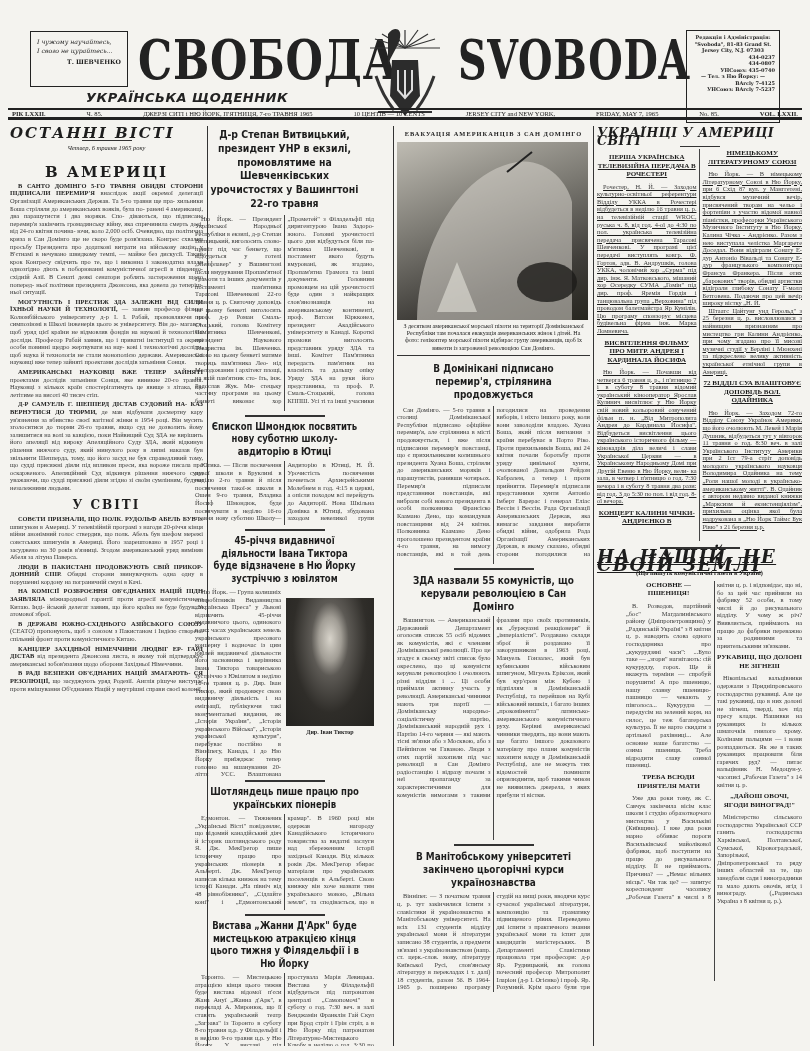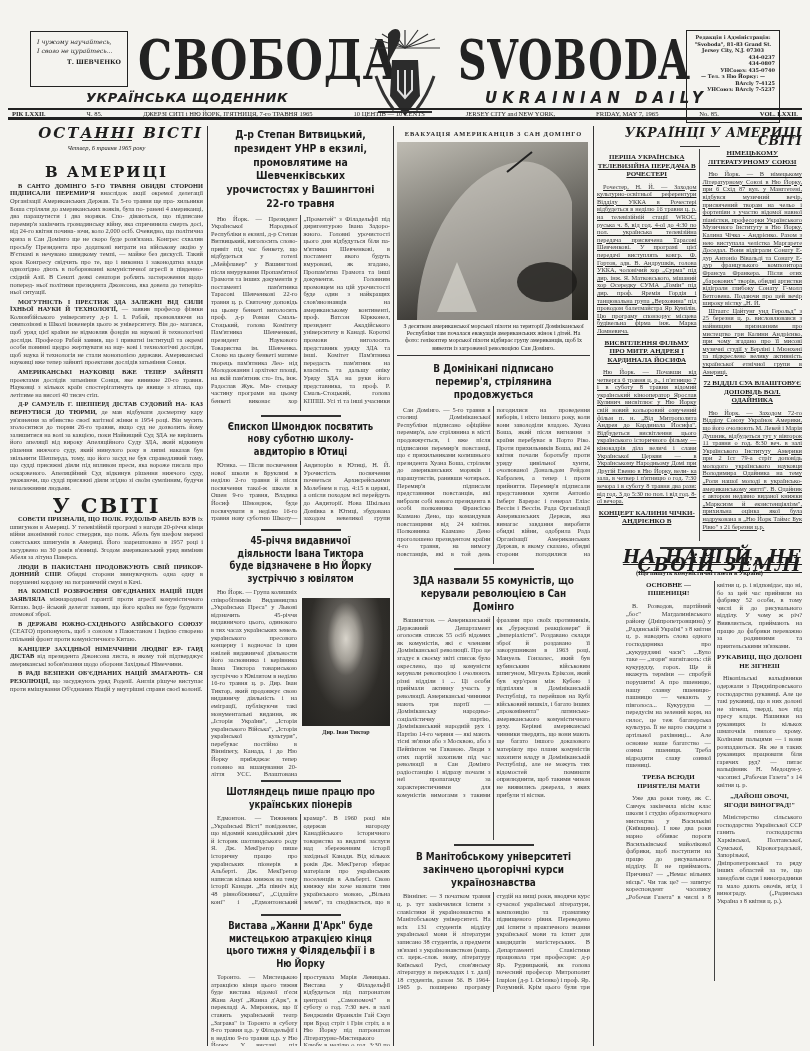--- a/index.html
+++ b/index.html
@@ -13,21 +13,21 @@
   .sub-left { left: 86px; top: 90px; font-family: "DejaVu Sans", sans-serif; font-weight: bold; font-style: italic; font-size: 13px; letter-spacing: 0.5px; color: #222; }
   .sub-right { left: 485px; top: 89px; font-family: "DejaVu Sans", sans-serif; font-weight: bold; font-style: italic; font-size: 15px; letter-spacing: 5px; color: #222; }
   .emblem { left: 358px; top: 26px; width: 94px; height: 96px; }
   .info-box { left: 686px; top: 30px; width: 94px; height: 93px; border: 1px solid #222; padding: 3px 4px; font-size: 5px; line-height: 6.5px; font-weight: bold; text-align: center; }
   .info-box .r { text-align: right; }
   .dateline { left: 8px; top: 108px; width: 794px; height: 12px; border-top: 2px solid #222; border-bottom: 3px solid #222; font-family: "Liberation Serif", serif; font-size: 6.6px; display: flex; justify-content: space-between; align-items: center; padding: 0 4px; white-space: nowrap; }
   .dateline span { display: inline-block; }
   .col { position: absolute; top: 126px; font-family: "Liberation Serif", serif; font-size: 6.4px; line-height: 7.6px; text-align: justify; overflow: hidden; }
   .vrule { position: absolute; top: 126px; width: 1px; background: #333; height: 920px; }
   .hrule { height: 2px; background: #333; margin: 4px auto; }
-  .sect-title { font-family: "DejaVu Serif", serif; font-weight: bold; font-style: italic; text-align: right; letter-spacing: 2px; }
+  .sect-title { font-family: "DejaVu Serif", serif; font-weight: bold; font-style: italic; text-align: left; letter-spacing: 2px; }
   .head-bold { font-family: "DejaVu Sans", sans-serif; font-weight: bold; text-align: center; letter-spacing: 1px; }
   .news-head { font-family: "DejaVu Sans", sans-serif; font-weight: bold; text-align: center; line-height: 1.25; transform: scaleX(0.85); }
   .sub-head { font-family: "Liberation Serif", serif; font-weight: bold; text-align: center; font-size: 7px; line-height: 8.5px; text-transform: uppercase; margin: 4px 0; }
   .lead { font-weight: bold; text-transform: uppercase; }
   .filler { color: #3a3a3a; }
   .two-col { column-count: 2; column-gap: 6px; column-rule: 1px solid #444; }
   .photo { background: linear-gradient(160deg, #bfbcb3 0%, #7c7a73 40%, #3e3c38 75%, #27261f 100%); position: relative; overflow: hidden; }
   .photo-caption { font-size: 6px; line-height: 7.4px; text-align: center; padding: 3px 5px; }
   .portrait { background: radial-gradient(ellipse at 50% 32%, #d8d4cb 0%, #a19d95 18%, #5d5a55 30%, #2f2d29 60%, #242320 100%); }
 </style>
@@ -59,21 +59,20 @@
     <path d="M30 8 C36 0 44 2 42 12 C40 22 32 30 30 40 Z" fill="#2a2a2a"></path>
     <path d="M34 34 L60 34 L62 70 L47 90 L32 70 Z" fill="#2c2c2c"></path>
     <path d="M40 44 L40 64 L47 72 L54 64 L54 44 M47 44 L47 72" stroke="#ddd" stroke-width="2" fill="none"></path>
     <path d="M18 50 C22 62 28 74 36 84 M76 50 C72 62 66 74 58 84" stroke="#333" stroke-width="3" fill="none"></path>
     <path d="M20 86 L74 86" stroke="#333" stroke-width="2"></path>
   </svg>
 
   <div class="abs mast-right">SVOBODA</div>
 
   <div class="abs sub-left">УКРАЇНСЬКА ЩОДЕННИК</div>
-  <div class="abs sub-right">UKRAINIAN DAILY</div>
 
   <div class="abs info-box">
     <div>Редакція і Адміністрація:</div>
     <div>"Svoboda", 81-83 Grand St.</div>
     <div>Jersey City, N.J. 07303</div>
     <div class="r">434-0237</div>
     <div class="r">434-0807</div>
     <div class="r">УНСоюз: 435-0740</div>
     <div>— Тел. з Ню Йорку: —</div>
     <div class="r">BArcly 7-4125</div>
@@ -99,30 +98,30 @@
     <div class="sect-title" style="font-size:15px; margin-top:4px;">ОСТАННІ ВІСТІ</div>
     <div class="hrule" style="width:50px; height:1px; margin:2px auto;"></div>
     <div style="text-align:center; font-style:italic; font-size:6.5px; margin:3px 0;">Четвер, 6 травня 1965 року</div>
     <div class="head-bold" style="font-size:15px; font-family:'DejaVu Serif',serif; letter-spacing:2px; margin:18px 0 5px;">В АМЕРИЦІ</div>
 
     <p style="text-indent:8px; margin-bottom:2px;"><span class="lead">В САНТО ДОМІНГО 5-го ТРАВНЯ ОБИДВІ СТОРОНИ ПІДПИСАЛИ ПЕРЕМИР'Я</span> <span class="filler">внаслідок акції окремої делегації Організації Американських Держав. Та 5-го травня ще пра- хильники Бошa стріляли до американських вояків, була по- ранені 4 американці, два парашутисти і два моряки. Спо- діваються, що підписане перемир'я закінчить громадянську війну, яка спричинила смерть досі, від 24-го квітня почина- ючи, коло 2,000 осіб. Очевидно, що політична криза в Сан Домінго ще не скоро буде розв'язана. Конгрес схвалив просьбу Президента про додаткові витрати на військову акцію у В'єтнамі в нечувано швидкому темпі, — майже без дискусії. Такий крок Конгресу свідчить про те, що і виконна і законодатна влади однозгідно діють в поборюванні комуністичної агресії в південно-східній Азії. В Сенаті деякі сенатори роблять застереження щодо поперед- ньої політики президента Джонсона, яка довела до теперіш- ньої ситуації.</span></p>
     <p style="text-indent:8px; margin-bottom:2px;"><span class="lead">МОГУТНІСТЬ І ПРЕСТИЖ ЗДА ЗАЛЕЖНІ ВІД СИЛИ ЇХНЬОЇ НАУКИ Й ТЕХНОЛОГІЇ,</span> <span class="filler">— заявив професор фізики Колюмбійського університету д-р І. І. Рабай, промовляючи на симпозіюмі в Школі інженерів цього ж університету. Він до- магався, щоб уряд цієї країни не відмовляв фондів на наукові й технологічні досліди. Професор Рабай заявив, що і приватні інституції та окремі особи повинні щедро жертвувати на нау- кові і технологічні досліди, щоб наука й технологія не стали монополією держави. Американські науковці вже тепер зайняті проектами дослідів затьміння Сонця.</span></p>
     <p style="text-indent:8px; margin-bottom:2px;"><span class="lead">АМЕРИКАНСЬКІ НАУКОВЦІ ВЖЕ ТЕПЕР ЗАЙНЯТІ</span> <span class="filler">проектами дослідів затьміння Сонця, яке виникне 20-го травня. Науковці з кількох країн спостерігатимуть це явище з літака, що летітиме на висоті 40 тисяч стіп.</span></p>
     <p style="text-indent:8px; margin-bottom:2px;"><span class="lead">Д-Р САМУЕЛЬ Г. ШЕППЕРД ДІСТАВ СУДОВИЙ НА- КАЗ ВЕРНУТИСЯ ДО ТЮРМИ,</span> <span class="filler">де мав відбувати досмертну кару ув'язнення за вбивство своєї вагітної жінки в 1954 році. Він мусить зголоситися до тюрми 26-го травня, якщо суд не дозволить йому залишитися на волі за кавцією, поки Найвищий Суд ЗДА не вирішить його апеляції від вироку Апеляційного Суду ЗДА, який відкинув рішення нижчого суду, який минулого року в липні наказав був звільнити Шепперда, тому, що його засуд не був справедливий тому, що судді присяжні діяли під впливом преси, яка вороже писала про оскарженого. Апеляційний Суд відкинув рішення нижчого суду, уважаючи, що судді присяжні діяли згідно зі своїм сумлінням, будучи незалежними людьми.</span></p>
 
-    <div class="head-bold" style="font-size:21px; font-family:'DejaVu Serif',serif; letter-spacing:2px; margin:10px 0 6px;">У СВІТІ</div>
+    <div class="head-bold" style="font-size:12px; font-family:'DejaVu Serif',serif; letter-spacing:2px; margin:10px 0 6px;">У СВІТІ</div>
     <p style="text-indent:8px; margin-bottom:2px;"><span class="lead">СОВЄТИ ПРИЗНАЛИ, ЩО ПОЛК. РУДОЛЬФ АБЕЛЬ БУВ</span> <span class="filler">їх шпигуном в Америці. У телевізійній програмі з нагоди 20-річчя кінця війни анонімний голос ствердив, що полк. Абель був шефом мережі совєтських шпигунів в Америці. Його заарештовано в 1957 році і засуджено на 30 років в'язниці. Згодом американський уряд виміняв Абеля за літуна Паверса.</span></p>
     <p style="text-indent:8px; margin-bottom:2px;"><span class="lead">ЛЮДИ В ПАКИСТАНІ ПРОДОВЖУЮТЬ СВІЙ ПРИКОР- ДОННИЙ СПІР.</span> <span class="filler">Обидві сторони звинувачують одна одну в порушенні кордону на пограничній смузі в Качі.</span></p>
     <p style="text-indent:8px; margin-bottom:2px;"><span class="lead">НА КОМІСІЇ РОЗБРОЄННЯ ОБ'ЄДНАНИХ НАЦІЙ ПІДН ЗАЯВЛЯЛА</span> <span class="filler">міжнародньої гарантії проти агресії комуністичного Китаю. Інді- йський делегат заявив, що його країна не буде будувати атомової зброї.</span></p>
     <p style="text-indent:8px; margin-bottom:2px;"><span class="lead">В ДЕРЖАВІ ЮЖНО-СХІДНЬОГО АЗІЙСЬКОГО СОЮЗУ</span> <span class="filler">(СЕАТО) пропонують, щоб з союзом з Пакистаном і Індією створено спільний фронт проти комуністичного Китаю.</span></p>
     <p style="text-indent:8px; margin-bottom:2px;"><span class="lead">КАНЦЛЕР ЗАХІДНЬОЇ НІМЕЧЧИНИ ЛЮДВІГ ЕР- ГАРД ДІСТАВ</span> <span class="filler">від президента Джонсона листа, в якому той підтверджує американські зобов'язання щодо оборони Західньої Німеччини.</span></p>
     <p style="text-indent:8px; margin-bottom:2px;"><span class="lead">В РАДІ БЕЗПЕКИ ОБ'ЄДНАНИХ НАЦІЙ ЗМАГАЮТЬ- СЯ РЕЗОЛЮЦІЇ,</span> <span class="filler">що засуджують уряд Родезії. Англія рішуче виступає проти вмішування Об'єднаних Націй у внутрішні справи своєї колонії.</span></p>
   </div>
 
-  <div class="col" style="left:211px; width:179px; height:920px;">
+  <div class="col" style="left:195px; width:179px; height:920px;">
     <div class="news-head" style="font-size:11px; margin:2px 0 4px;">Д-р Степан Витвицький, президент УНР в екзилі, промовлятиме на Шевченківських урочистостях у Вашингтоні 22-го травня</div>
     <div class="two-col" style="height:196px;">
       <p class="filler" style="text-indent:6px;">Ню Йорк. — Президент Української Народньої Республіки в екзилі, д-р Степан Витвицький, виголосить слово- привіт під час бенкету, що відбудеться у готелі „Мейфлавер" у Вашингтоні після вмурування Пропам'ятної Грамоти та інших документів у постаменті пам'ятника Тарасові Шевченкові 22-го травня ц. р. Святочну доповідь на цьому бенкеті виголосить проф. д-р Роман Смаль-Стоцький, голова Комітету Пам'ятника Шевченкові, президент Наукового Товариства ім. Шевченка. Слово на цьому бенкеті матиме творець пам'ятника Лео- нід Молодожанин і архітект площі, на якій пам'ятник сто- їть, інж. Радослав Жук. Ми- стецьку частину програми на цьому бенкеті виконає хор „Прометей" з Філадельфії під диригентурою Івана Задоро- жного. Головні урочистості цього дня відбудуться біля па- м'ятника Шевченкові, в постамент якого будуть вмуровані, як згадано, Пропам'ятна Грамота та інші документи. Головним промовцем на цій урочистості буде один з найкращих слов'янознавців на американському континенті, проф. Ватсон Кіркконел, президент Акадійського університету в Канаді. Короткі промови виголосять представник уряду ЗДА та інші. Комітет Пам'ятника передасть пам'ятник на власність та дальшу опіку Уряду ЗДА на руки його представника, та проф. Р. Смаль-Стоцький, голова КППШ. Усі ті та інші учасники були присутні на Урочистостях Комітету Пам'ятника Шевченкові на II червоних парадах, що відбулися в Ню Йорку минулого літа, 4-го травня.</p>
     </div>
     <div class="hrule" style="width:80px;"></div>
     <div class="news-head" style="font-size:10px; margin:3px 0;">Єпископ Шмондюк посвятить нову суботню школу-авдиторію в Ютиці</div>
     <div class="two-col" style="height:64px;">
       <p class="filler" style="text-indent:6px;">Ютика. — Після посвячення нової школи в Бруклині в неділю 2-го травня й після посвячення такої-ж школи в Ошен 9-го травня, Владика Йосиф Шмондюк, буде посвячувати в неділю 16-го травня нову суботню Школу—Авдиторію в Ютиці, Н. Й. Урочистість посвячення почнеться Архиєрейськими Молебнем в год. 4:15 в церкві, а опісля походом всі перейдуть до Авдиторії. Нова Шкільна Домівка в Ютиці, збудована заходом невеликої групи парафіян, приблизно сто родин, які своїми силами завдали взялися фінансово за велике діло і довели його до належного кінця.</p>
     </div>
     <div class="hrule" style="width:80px;"></div>

